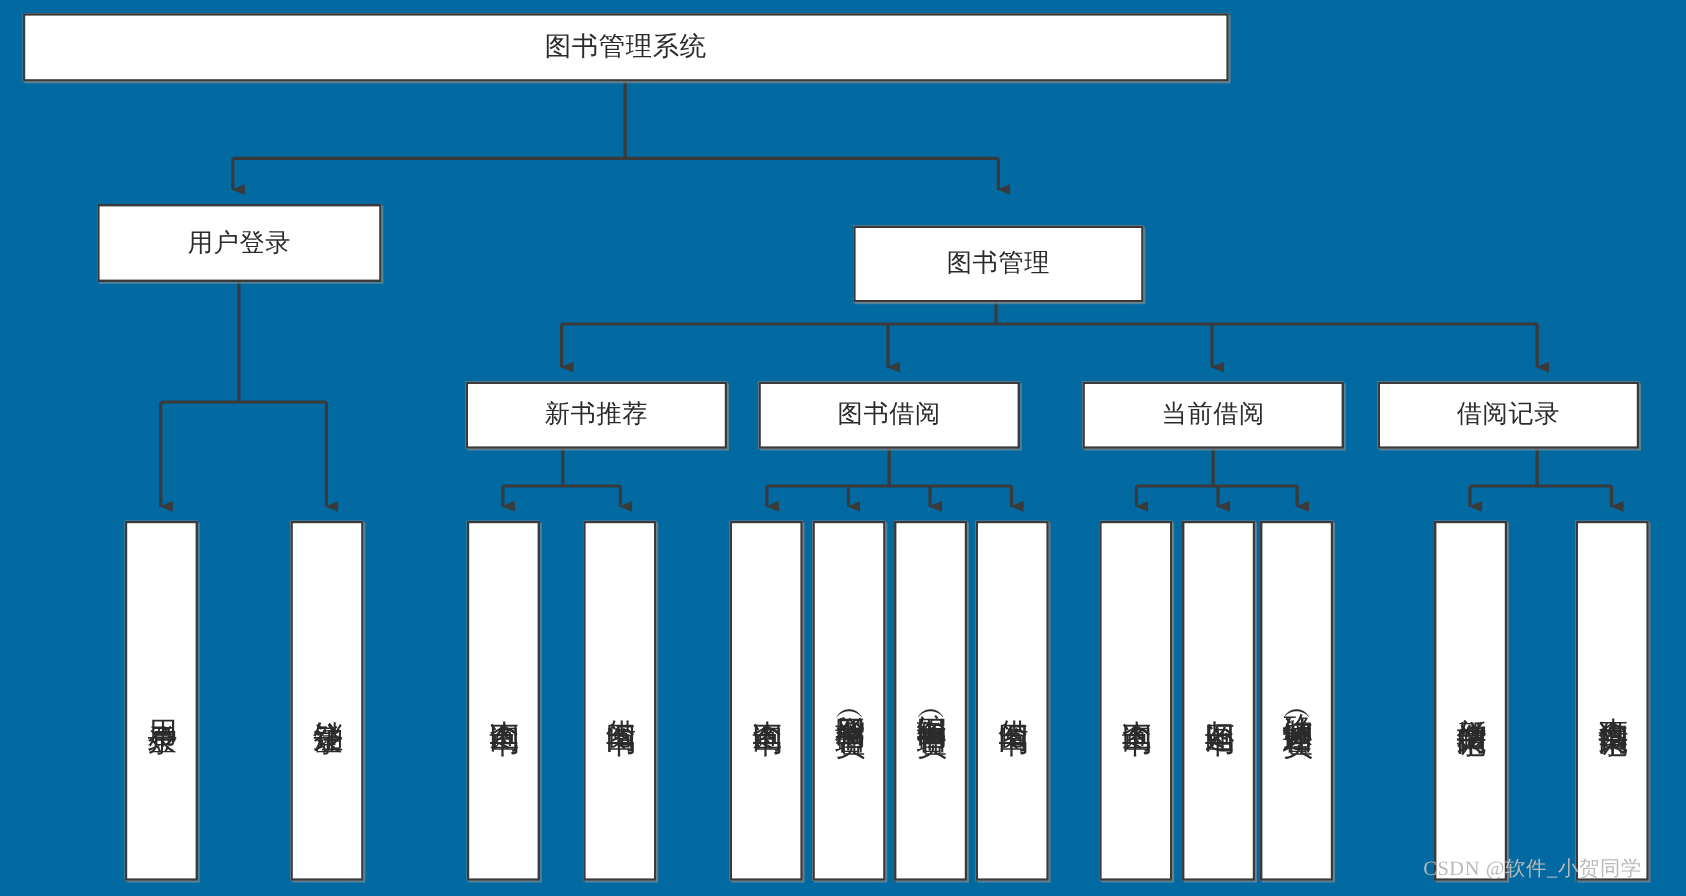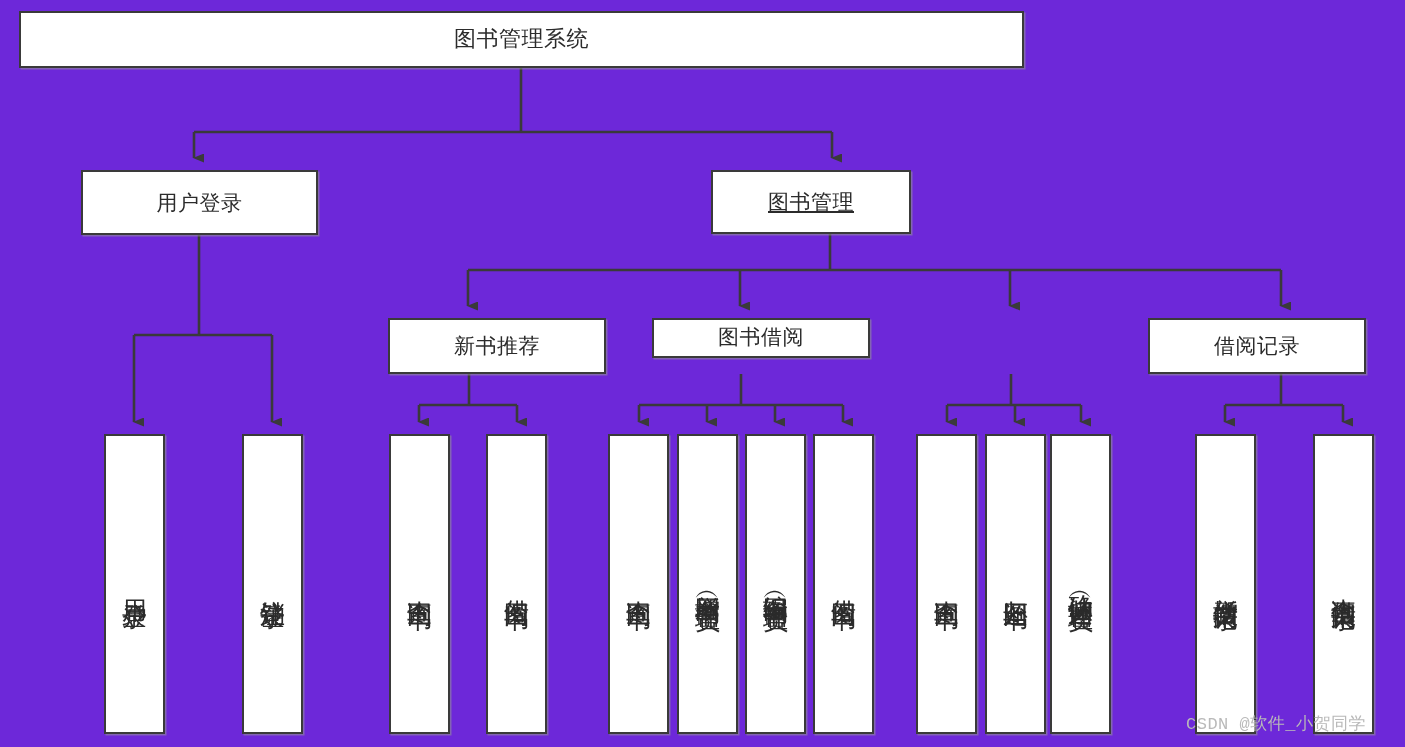--- a/index.html
+++ b/index.html
@@ -7,21 +7,21 @@
     padding: 0;
     background: #ffffff;
   }
   body {
     font-family: "Liberation Sans", "DejaVu Sans", sans-serif;
   }
   #canvas {
     position: relative;
     width: 1405px;
     height: 747px;
-    background: #6d28d9;
+    background: #0369a1;
     overflow: hidden;
   }
   svg.wires {
     position: absolute;
     left: 0;
     top: 0;
     width: 1405px;
     height: 747px;
     pointer-events: none;
   }
@@ -60,21 +60,21 @@
     max-height: 272px;
   }
   .watermark {
     position: absolute;
     left: 1186px;
     top: 712px;
     font-size: 17px;
     color: #b9b9b9;
     letter-spacing: 0.5px;
     white-space: nowrap;
-    font-family: Liberation Mono, monospace;
+    font-family: Liberation Serif, serif;
   }
 </style>
 </head>
 <body>
 
 <div id="canvas">
 
   <svg class="wires" viewBox="0 0 1405 747">
     <defs>
       <marker id="arw" markerWidth="9" markerHeight="11" refX="4.5" refY="10" orient="auto" markerUnits="userSpaceOnUse">
@@ -125,29 +125,32 @@
     </g>
   </svg>
 
   <div class="node h-node root" id="n-root" style="left: 19px; top: 11px; width: 1005px; height: 57px;">
     <span class="lbl">图书管理系统</span>
   </div>
 
   <div class="node h-node" id="n-l1-0" style="left: 81px; top: 170px; width: 237px; height: 65px;">
     <span class="lbl">用户登录</span>
   </div>
-  <div class="node h-node" id="n-l1-1" style="left: 711px; top: 170px; width: 200px; height: 64px; text-decoration: underline;">
+  <div class="node h-node" id="n-l1-1" style="left: 711px; top: 188px; width: 242px; height: 64px;">
     <span class="lbl">图书管理</span>
   </div>
 
   <div class="node h-node" id="n-l2-0" style="left: 360px; top: 318px; width: 218px; height: 56px; margin-left: 28px;">
     <span class="lbl">新书推荐</span>
   </div>
-  <div class="node h-node" id="n-l2-1" style="left: 652px; top: 318px; width: 218px; height: 40px; font-family: Liberation Serif, serif;">
+  <div class="node h-node" id="n-l2-1" style="left: 632px; top: 318px; width: 218px; height: 56px;">
     <span class="lbl">图书借阅</span>
+  </div>
+  <div class="node h-node" id="n-l2-2" style="left: 902px; top: 318px; width: 218px; height: 56px;">
+    <span class="lbl">当前借阅</span>
   </div>
   <div class="node h-node" id="n-l2-3" style="left: 1148px; top: 318px; width: 218px; height: 56px;">
     <span class="lbl">借阅记录</span>
   </div>
 
   <div class="node v-node" id="n-lf-0" style="left: 104px; top: 434px; width: 61px; height: 300px;">
     <span class="lbl">用户登录</span>
   </div>
   <div class="node v-node" id="n-lf-1" style="left: 242px; top: 434px; width: 61px; height: 300px;">
     <span class="lbl">注销登录</span>

